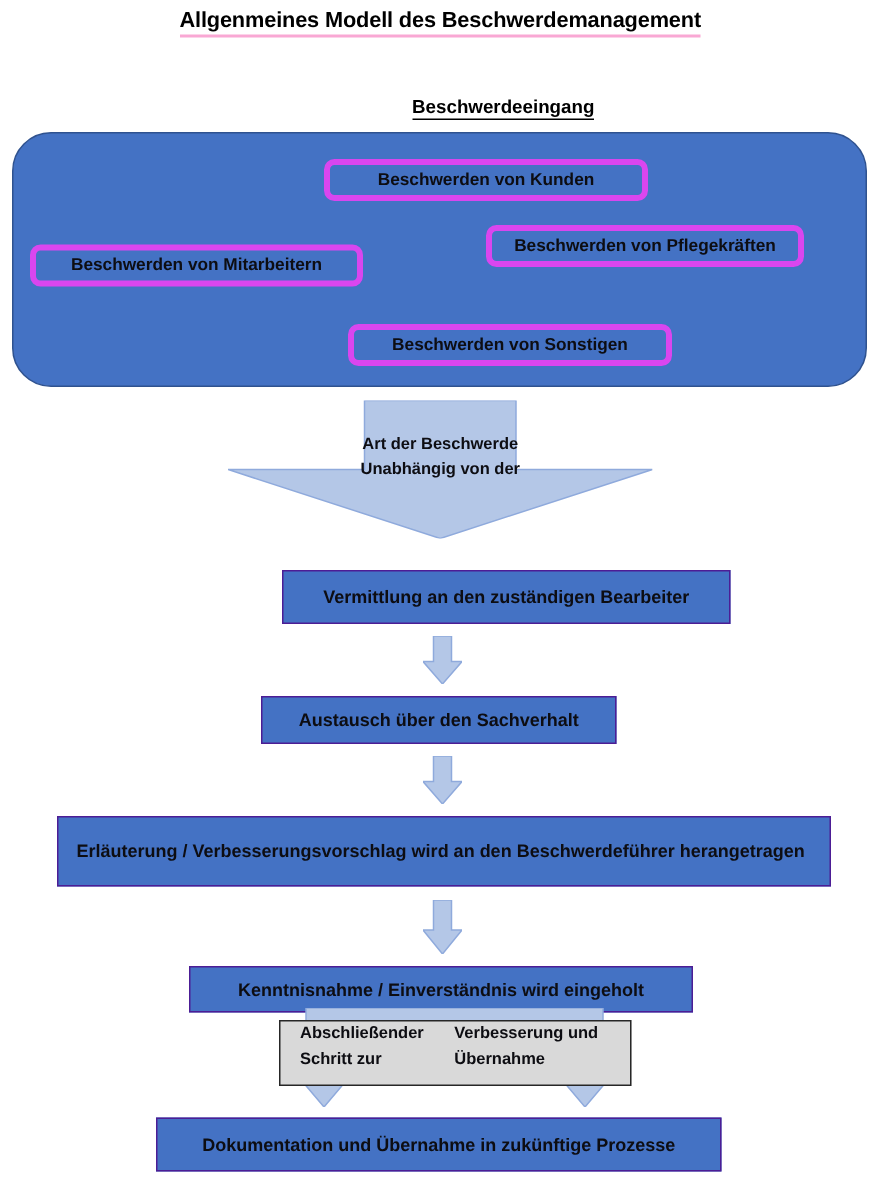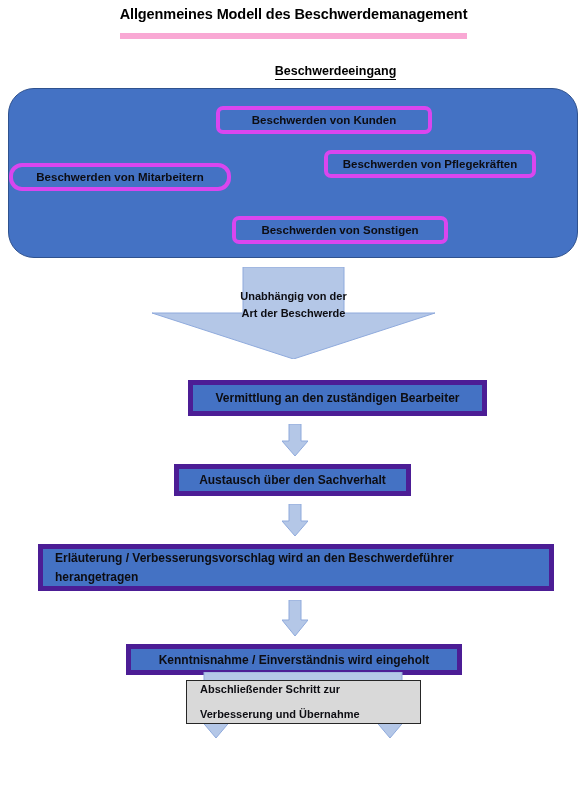--- a/index.html
+++ b/index.html
@@ -15,21 +15,21 @@
 
   .abs{position:absolute;}
 
   
   .title{
     left:0;top:6px;width:587px;
     text-align:center;
     font-size:14.5px;font-weight:bold;
     letter-spacing:-0.1px;
   }
-  .title span{border-bottom:6px solid #f9a8d4;padding-bottom:11px;}
+  .title span{border-bottom:2px solid #f9a8d4;padding-bottom:1px;}
 
   .subtitle{
     left:0;top:64px;width:587px;
     text-align:center;
     font-size:12.5px;font-weight:bold;padding-left:42px;
   }
   .subtitle span{border-bottom:1.5px solid #000;padding-bottom:1px;}
 
   
   .inbox{
@@ -43,41 +43,41 @@
     border:4px solid #d946ef;
     border-radius:7px;
     background:transparent;
     box-sizing:border-box;
     display:flex;align-items:center;justify-content:center;
     font-size:11.5px;font-weight:bold;
     color:#0d0d12;
     white-space:nowrap;
   }
   .chip-kunden{left:216px;top:106px;width:216px;height:28px;}
-  .chip-mitarbeiter{left:9px;top:163px;width:222px;height:28px;border-radius:13px;}
+  .chip-mitarbeiter{left:20px;top:163px;width:222px;height:28px;}
   .chip-pflege{left:324px;top:150px;width:212px;height:28px;}
   .chip-sonstige{left:207px;top:216px;width:216px;height:28px;margin-left:25px;}
 
   
   .bigarrow{
     left:152px;top:267px;width:283px;height:92px;
   }
   .bigarrow svg{display:block;width:283px;height:92px;}
   .bigarrow-label{
     left:152px;top:288px;width:283px;
     text-align:center;
     font-size:11px;font-weight:bold;line-height:17px;
     color:#0d0d12;
     pointer-events:none;
   }
 
   
   .pbox{
     background:#4472C4;
-    border:5px solid #4c1d95;
+    border:1px solid #4c1d95;
     box-sizing:border-box;
     display:flex;align-items:center;
     font-size:12px;font-weight:bold;
     color:#0d0d12;
   }
   .pbox.center{justify-content:center;}
   .pbox.left{justify-content:flex-start;padding-left:12px;}
 
   .p1{left:188px;top:380px;width:299px;height:36px;}
   .p2{left:174px;top:464px;width:237px;height:32px;}
@@ -92,21 +92,21 @@
   .sa3{left:282px;top:600px;width:26px;height:36px;}
 
   
   .widearrow{left:194px;top:672px;width:218px;height:66px;}
   .widearrow svg{display:block;width:218px;height:66px;}
   .note{
     left:186px;top:680px;width:235px;height:44px;
     background:#D9D9D9;
     border:1px solid #262626;
     box-sizing:border-box;
-    display:flex;flex-direction:column;justify-content:space-between;
+    display:flex;flex-direction:row;justify-content:space-between;
     padding-left:13px;
     font-size:11px;font-weight:bold;line-height:17px;
     color:#0d0d12;
   }
 </style>
 </head>
 <body>
 
 <div id="stage">
 
@@ -132,22 +132,22 @@
   <div class="abs chip chip-sonstige">
     <span>Beschwerden von Sonstigen</span>
   </div>
 
   <div class="abs bigarrow">
     <svg viewBox="0 0 283 92" xmlns="http://www.w3.org/2000/svg">
       <polygon points="91,0 192,0 192,46 283,46 141.5,92 0,46 91,46" fill="#B4C7E7" stroke="#8FAADC" stroke-width="1"></polygon>
     </svg>
   </div>
   <div class="abs bigarrow-label">
+    <div>Art der Beschwerde</div>
     <div>Unabhängig von der</div>
-    <div>Art der Beschwerde</div>
   </div>
 
   <div class="abs pbox center p1">
     <span>Vermittlung an den zuständigen Bearbeiter</span>
   </div>
 
   <div class="abs sarrow sa1">
     <svg viewBox="0 0 26 32" width="26" height="32" xmlns="http://www.w3.org/2000/svg">
       <polygon points="7,0 19,0 19,17 26,17 13,32 0,17 7,17" fill="#B4C7E7" stroke="#8FAADC" stroke-width="1"></polygon>
     </svg>
@@ -181,14 +181,17 @@
     <svg viewBox="0 0 218 66" xmlns="http://www.w3.org/2000/svg">
       <polygon points="10,0 208,0 208,40 218,40 196,66 174,40 184,40 184,26 34,26 34,40 44,40 22,66 0,40 10,40" fill="#B4C7E7" stroke="#8FAADC" stroke-width="1"></polygon>
     </svg>
   </div>
 
   <div class="abs note">
     <div>Abschließender Schritt zur</div>
     <div>Verbesserung und Übernahme</div>
   </div>
 
+  <div class="abs pbox center p5">
+    <span>Dokumentation und Übernahme in zukünftige Prozesse</span>
+  </div>
 
 </div>
 
 </body></html>

